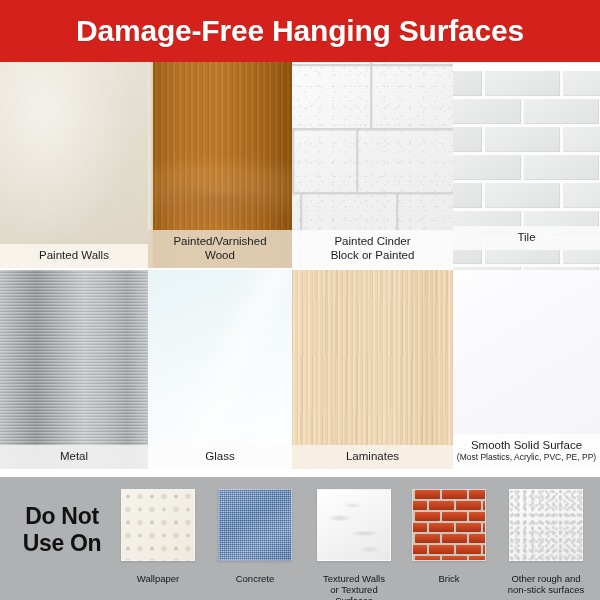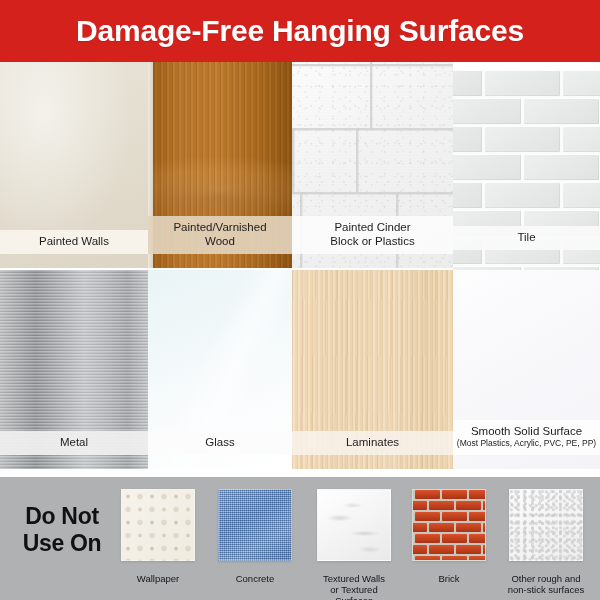--- a/index.html
+++ b/index.html
@@ -29,21 +29,21 @@
     letter-spacing: -0.2px;
     white-space: nowrap;
     text-shadow: 0 1px 1px rgba(0,0,0,0.12);
   }
 
   
   .grid { position: absolute; left: 0; top: 62px; width: 600px; height: 415px; background:#fff; }
   .cell { position: absolute; overflow: hidden; }
   .swatch { position: absolute; left: 0; top: 0; right: 0; bottom: 0; }
   .caption {
-    position: absolute; left: 0; right: 0; bottom: 14px;
+    position: absolute; left: 0; right: 0; bottom: 0;
     text-align: center;
     color: #1d1d1d;
     font-size: 11.5px;
     line-height: 13.5px;
     padding: 5px 2px 6px;
     background: rgba(255,255,255,0.80);
   }
   .caption .sub { display: block; font-size: 8.5px; line-height: 11px; }
   .caption.tan { background: rgba(226,211,188,0.92); }
   .caption.cream { background: rgba(248,245,237,0.92); }
@@ -234,21 +234,21 @@
         <i class="cinder-h" style="top:130px"></i>
         <i class="cinder-v" style="left:78px;height:66px;"></i>
         <i class="cinder-v" style="left:0px;height:64px;top:66px;"></i>
         <i class="cinder-v" style="left:64px;height:64px;top:66px;"></i>
         <i class="cinder-v" style="left:104px;height:76px;top:130px;"></i>
         <i class="cinder-v" style="left:8px;height:76px;top:130px;"></i>
       </div>
       <div class="grit"></div>
       <div class="caption plain">
         <span>Painted Cinder</span><br>
-        <span>Block or Plastics</span>
+        <span>Block or Painted</span>
       </div>
     </div>
 
     <div class="cell" style="left:453px;top:0;width:147px;height:206px;margin-top:8px;">
       <div class="swatch tex-tile"></div>
       <div class="tile-wrap">
         <div class="tile-row" style="top:0px;">
           <b style="left:14px"></b>
             <b style="left:92px"></b>
             <b style="left:170px"></b>

